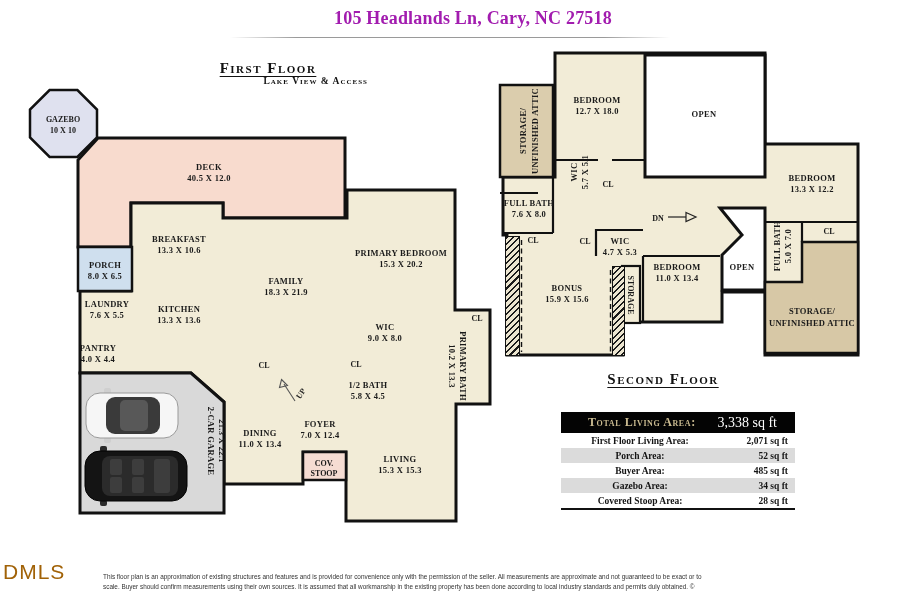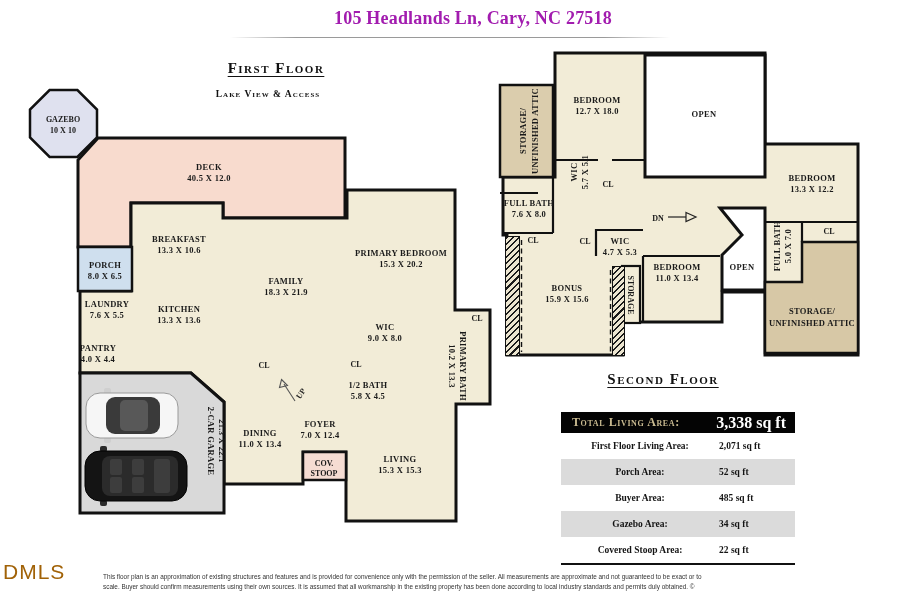--- a/index.html
+++ b/index.html
@@ -7,43 +7,43 @@
   .abs{position:absolute;}
   .title{left:0;top:8px;width:900px;text-align:center;font-size:18px;font-weight:bold;color:#a21caf;letter-spacing:.2px;padding-left:23px;}
   .title-rule{left:230px;top:37px;width:440px;height:1px;background:linear-gradient(90deg,rgba(160,160,160,0),#9a9a9a 15%,#9a9a9a 85%,rgba(160,160,160,0));}
   .floor-head{font-size:15px;font-weight:bold;font-variant:small-caps;letter-spacing:1.5px;color:#111;
               text-decoration:underline;text-underline-offset:3px;text-align:center;}
   .floor-sub{font-size:9.5px;font-weight:bold;font-variant:small-caps;letter-spacing:1px;color:#111;text-align:center;}
   .hatch{border:1.5px solid #111;background:repeating-linear-gradient(135deg,#1a1a1a 0,#1a1a1a 1.5px,#ece5d0 1.5px,#ece5d0 4.5px);}
   
   .area-table{left:561px;top:412px;width:234px;border-bottom:2.5px solid #111;}
   .at-header{display:flex;align-items:center;height:21px;background:#040404;}
-  .at-header .lbl{font-variant:small-caps;font-weight:bold;font-size:12px;letter-spacing:.6px;color:#c9ba90;padding-left:11px;}
-  .at-header .val{margin-left:auto;color:#fff;font-weight:bold;font-size:16px;padding-right:9px;}
-  .at-row{display:flex;align-items:center;height:26px;font-size:9.5px;font-weight:bold;color:#141414;}
+  .at-header .lbl{font-variant:small-caps;font-weight:bold;font-size:12px;letter-spacing:.6px;color:#c9ba90;padding-left:11px;margin-left:16px;}
+  .at-header .val{margin-left:auto;color:#fff;font-weight:normal;font-size:14px;padding-right:18px;}
+  .at-row{display:flex;align-items:center;height:15px;font-size:9.5px;font-weight:bold;color:#141414;}
   .at-row:nth-child(odd){background:#dbdbdb;}
   .at-row:nth-child(even){background:#ffffff;}
   .at-row .lbl{width:158px;text-align:center;}
-  .at-row .val{flex:1;text-align:left;padding-right:7px;}
+  .at-row .val{flex:1;text-align:right;padding-right:7px;}
   
   .logo{left:3px;top:560px;font-family:"Liberation Sans",sans-serif;font-size:21px;font-weight:400;color:#a16207;letter-spacing:1px;}
   .disclaimer{left:103px;top:572px;width:694px;font-family:"Liberation Sans",sans-serif;font-size:6.4px;line-height:9.6px;color:#333;}
   
   .rm{font:bold 8.5px "Liberation Serif","DejaVu Serif",serif;fill:#1a1a1a;text-anchor:middle;letter-spacing:.3px;}
   .rm-sm{font:bold 8px "Liberation Serif","DejaVu Serif",serif;fill:#1a1a1a;text-anchor:middle;}
 </style>
 </head>
 <body>
 
 <div id="canvas">
 
   <div class="abs title">105 Headlands Ln, Cary, NC 27518</div>
   <div class="abs title-rule"></div>
-  <div class="abs floor-head" style="left:176px;top:60px;width:200px;">First Floor</div>
-  <div class="abs floor-sub" style="left:168px;top:89px;width:200px;">Lake View &amp; Access</div>
+  <div class="abs floor-head" style="left:168px;top:60px;width:200px;">First Floor</div>
+  <div class="abs floor-sub" style="left:168px;top:76px;width:200px;text-align:right;">Lake View &amp; Access</div>
   <div class="abs floor-head" style="left:563px;top:371px;width:200px;">Second Floor</div>
 
   <svg class="abs" style="left:0;top:0;" width="900" height="600" viewBox="0 0 900 600">
 
     <polygon points="98,138 345,138 345,218 223,218 223,203 131,203 131,247 78,247 78,160" fill="#f8dbce" stroke="#111" stroke-width="3"></polygon>
     <polygon points="49.6,90 77.4,90 97,109.6 97,137.4 77.4,157 49.6,157 30,137.4 30,109.6" fill="#dfe1ef" stroke="#111" stroke-width="2.5"></polygon>
     <polygon points="131,203 223,203 223,218 347,218 347,190 455,190 455,310 490,310 490,404 456,404 456,521 346,521 346,452 303,452 303,484 224,484 224,402 191,373 80,373 80,291 131,291" fill="#f2ecd7" stroke="#111" stroke-width="3"></polygon>
     <rect x="78" y="247" width="54" height="44" fill="#cfdfee" stroke="#111" stroke-width="2.5"></rect>
     <polygon points="80,373 191,373 224,402 224,513 80,513" fill="#d9d9d9" stroke="#111" stroke-width="3"></polygon>
     <rect x="303" y="452" width="43" height="28" fill="#f5dcd2" stroke="#111" stroke-width="2.5"></rect>
@@ -188,21 +188,21 @@
     <div class="at-row">
       <span class="lbl">Buyer Area:</span>
       <span class="val">485 sq ft</span>
     </div>
     <div class="at-row">
       <span class="lbl">Gazebo Area:</span>
       <span class="val">34 sq ft</span>
     </div>
     <div class="at-row">
       <span class="lbl">Covered Stoop Area:</span>
-      <span class="val">22 sq ft</span>
+      <span class="val">28 sq ft</span>
     </div>
   </div>
 
   <div class="abs logo">DMLS</div>
   <div class="abs disclaimer">
     <div>This floor plan is an approximation of existing structures and features and is provided for convenience only with the permission of the seller.  All measurements are approximate and not guaranteed to be exact or to</div>
     <div>scale.  Buyer should confirm measurements using their own sources.  It is assumed that all workmanship in the existing property has been done according to local industry standards and permits duly obtained.   ©</div>
   </div>
 </div>
 

